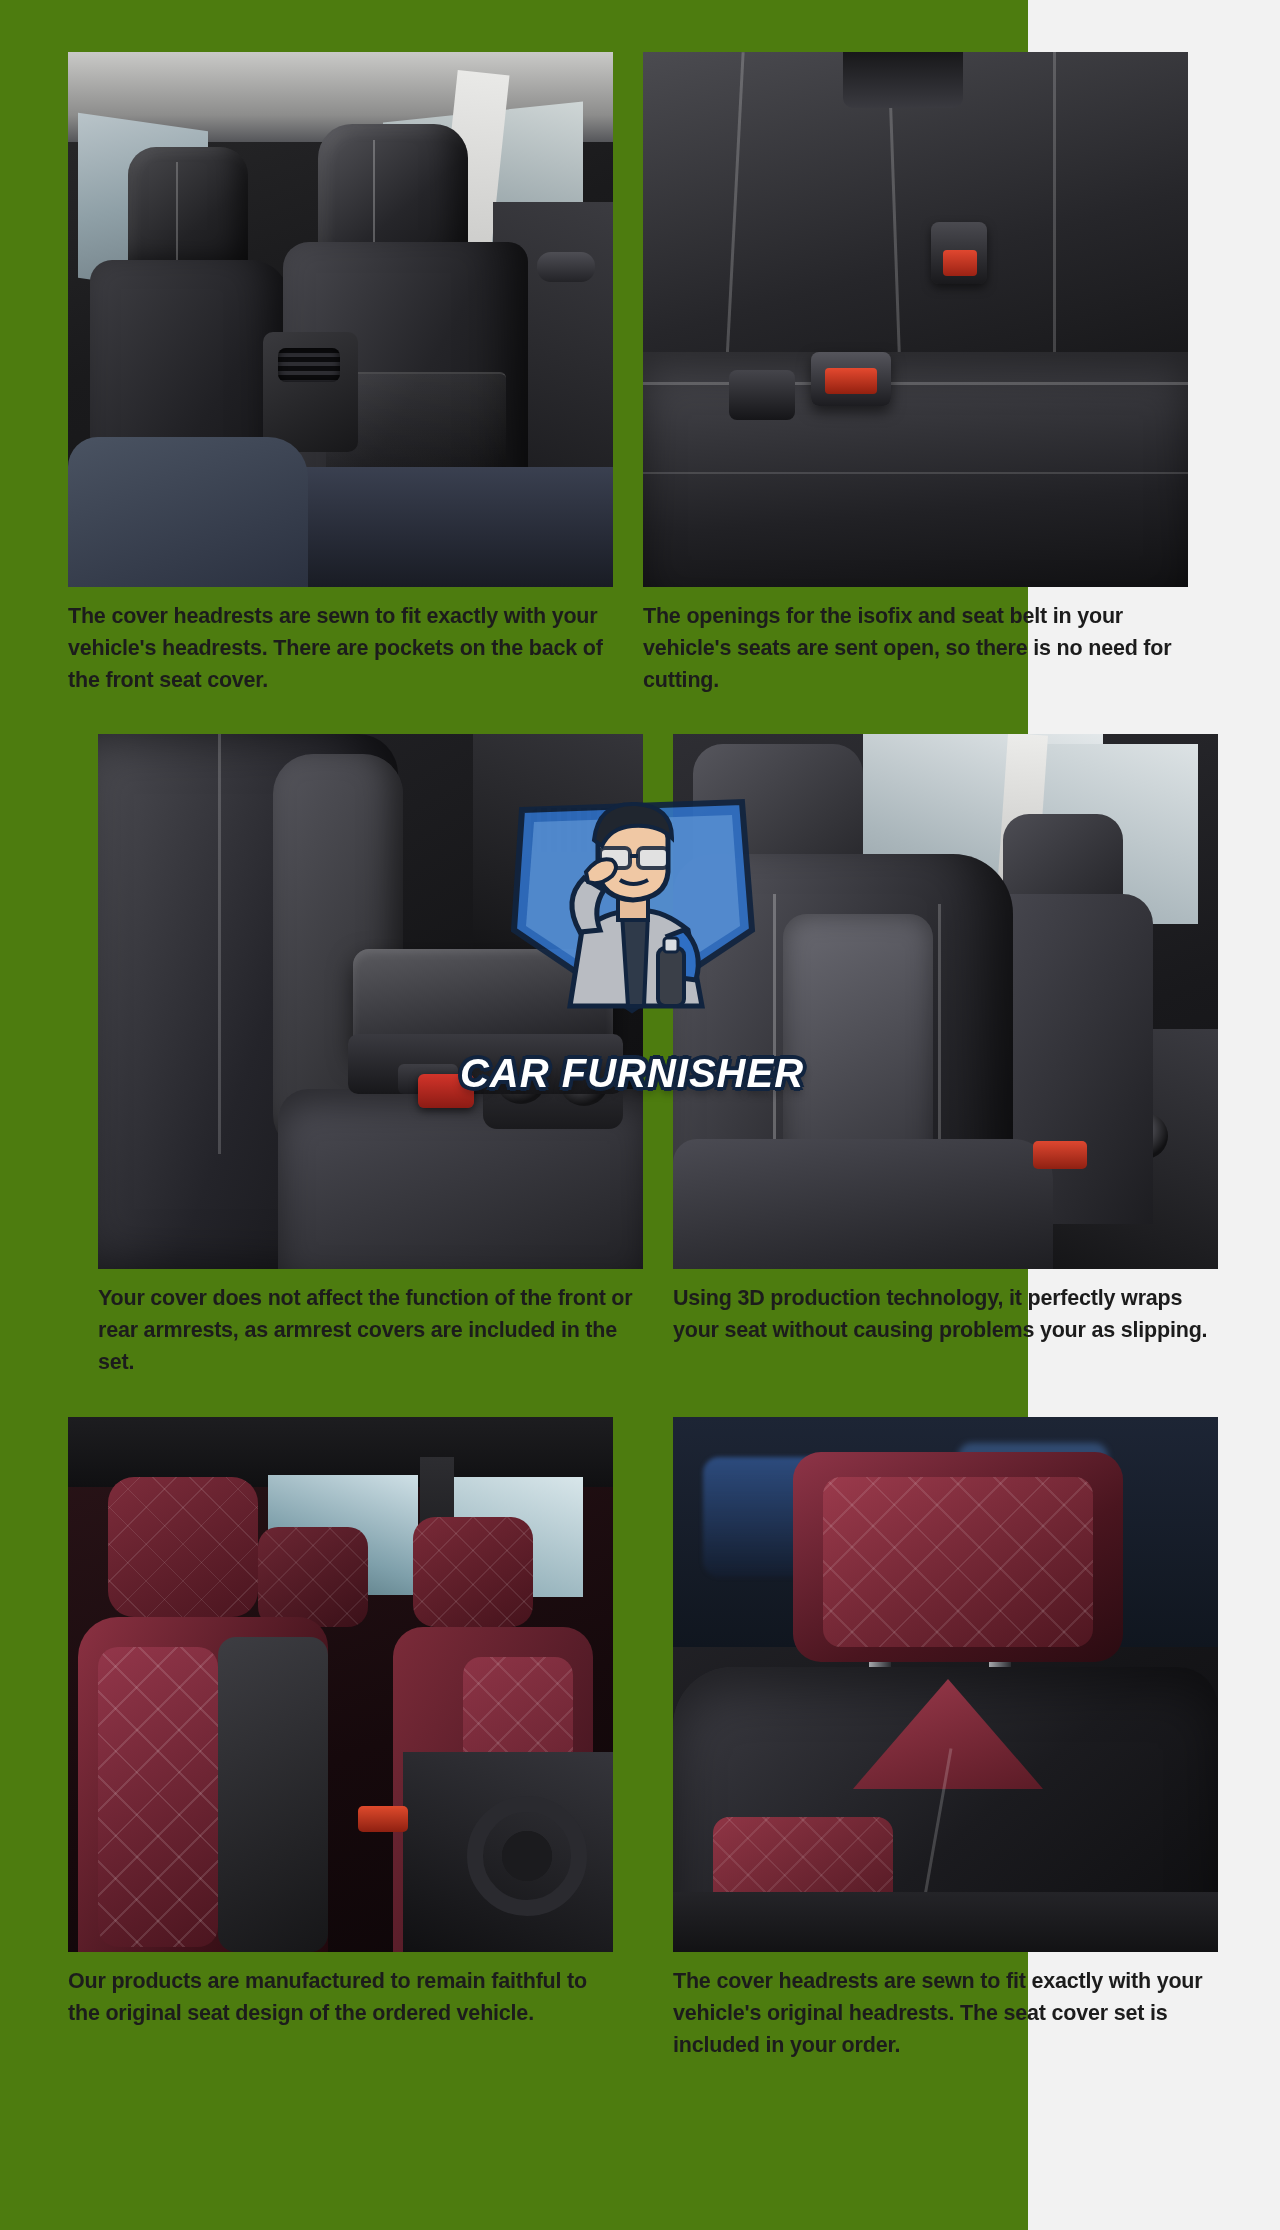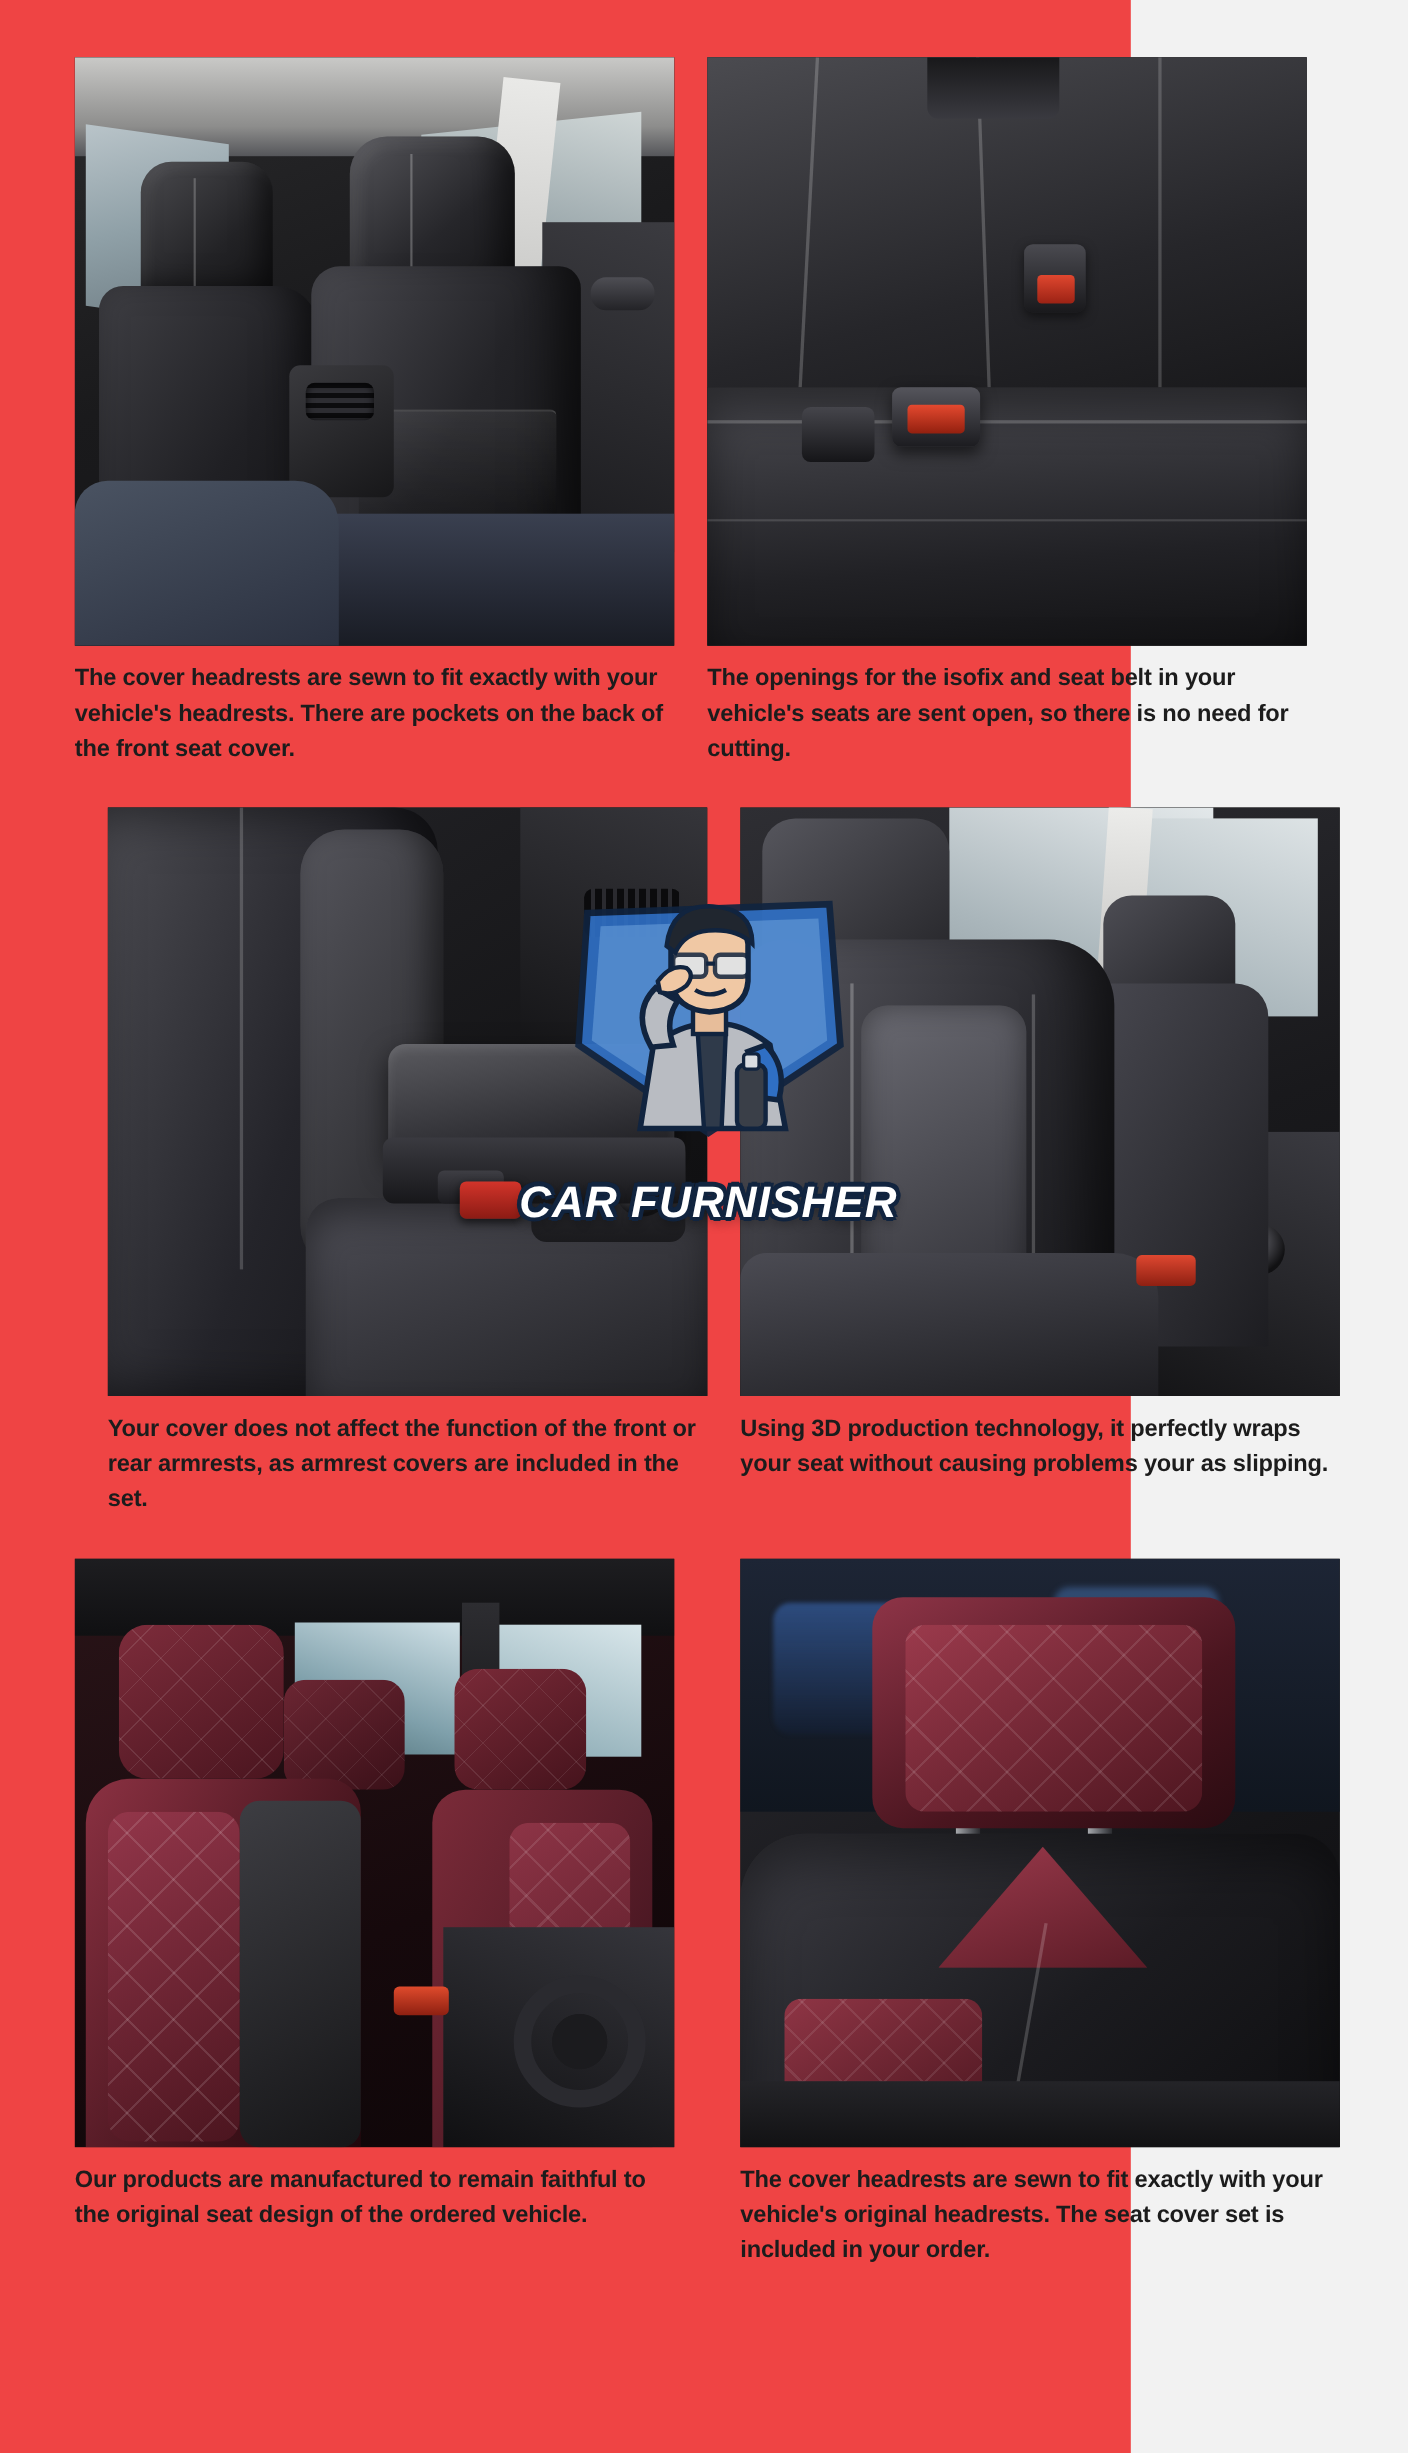--- a/index.html
+++ b/index.html
@@ -13,21 +13,21 @@
     font-family: "Liberation Sans", sans-serif;
     overflow: hidden;
     position: relative;
   }
   .sheet {
     position: absolute;
     left: 0;
     top: 0;
     width: 1028px;
     height: 2230px;
-    background: #ef4444;
+    background: #4d7c0f;
   }
   .grid {
     position: absolute;
     left: 68px;
     top: 52px;
     width: 1150px;
     display: flex;
     flex-wrap: wrap;
     gap: 0;
   }
@@ -431,25 +431,24 @@
       repeating-linear-gradient(-45deg, rgba(255,255,255,.09) 0 2px, transparent 2px 26px),
       linear-gradient(150deg,#8f3545,#47141d);
   }
   .s6 .st { left:260px; top:330px; width:3px; height:190px; background:rgba(255,255,255,.18); transform:rotate(10deg); }
   .s6 .floor { left:0; bottom:0; width:100%; height:60px; background:linear-gradient(180deg,#242428,#121214); }
 
   
   .watermark {
     position: absolute;
     left: 452px;
-    top: 800px;
+    top: 780px;
     width: 360px;
     height: 330px;
     pointer-events: none;
-    margin-left: 12px;
   }
   .wm-text {
     position: absolute;
     left: 0;
     bottom: 14px;
     width: 360px;
     text-align: center;
     font-family: "Liberation Sans", sans-serif;
     font-weight: bold;
     font-style: italic;

